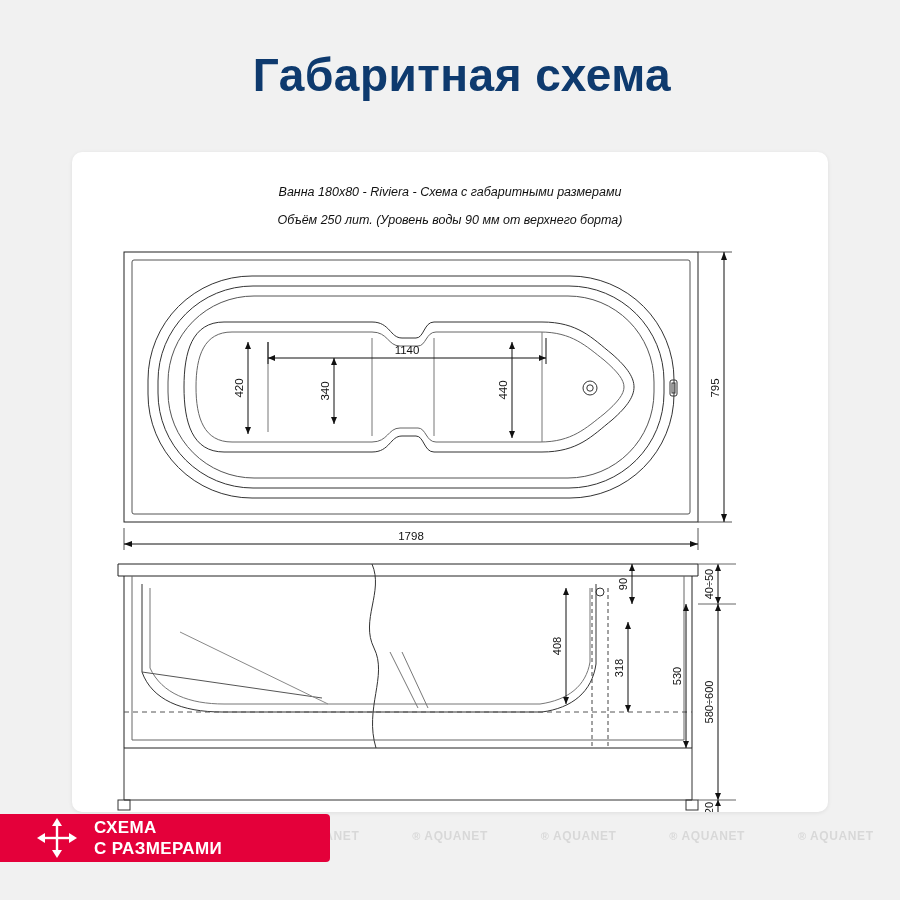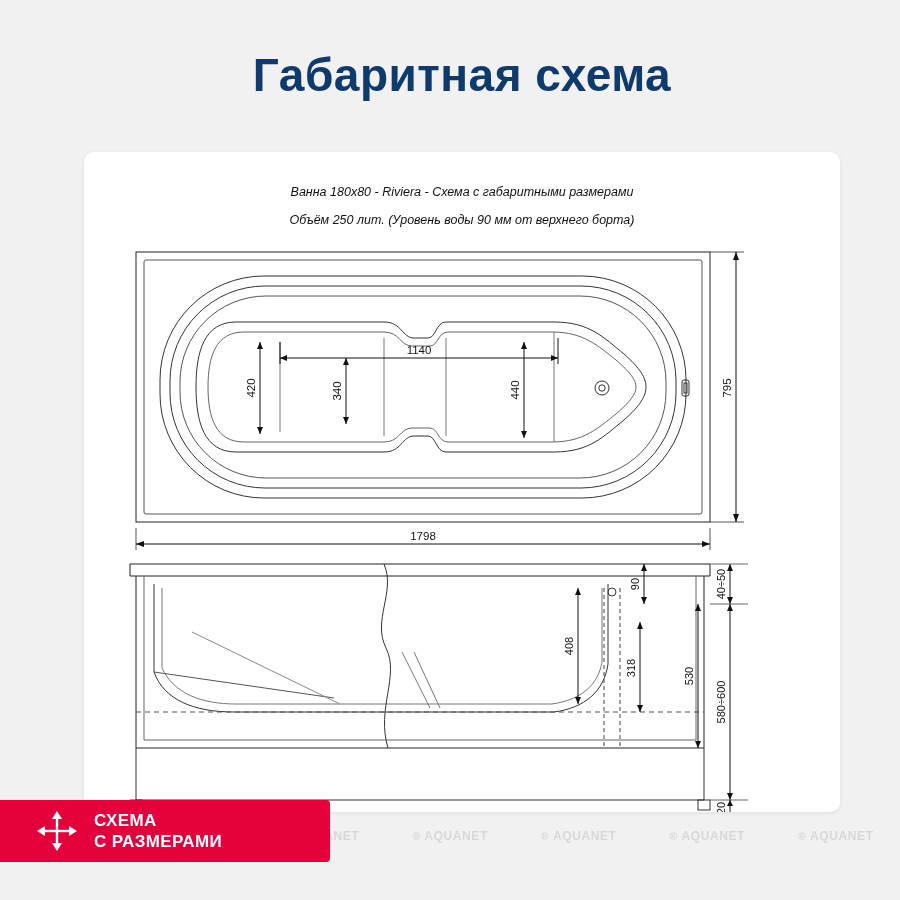--- a/index.html
+++ b/index.html
@@ -26,31 +26,30 @@
     margin-left:12px;
   }
   
   .card{
     position:absolute;
     left:72px;top:152px;
     width:756px;height:660px;
     background:#ffffff;
     border-radius:10px;
     box-shadow:0 1px 4px rgba(0,0,0,0.08);
-    margin-left:12px;
   }
   .drawing{
     position:absolute;
     left:0;top:0;width:756px;height:660px;
   }
   
   .badge{
     position:absolute;
     left:0;bottom:38px;
-    width:330px;height:62px;
+    width:330px;height:48px;
     background:#e4003a;
     display:flex;align-items:center;
     border-top-right-radius:4px;border-bottom-right-radius:4px;
   }
   .badge-icon{
     width:46px;height:46px;
     margin-left:34px;margin-right:14px;
     position:relative;flex:none;
   }
   .badge-text{

